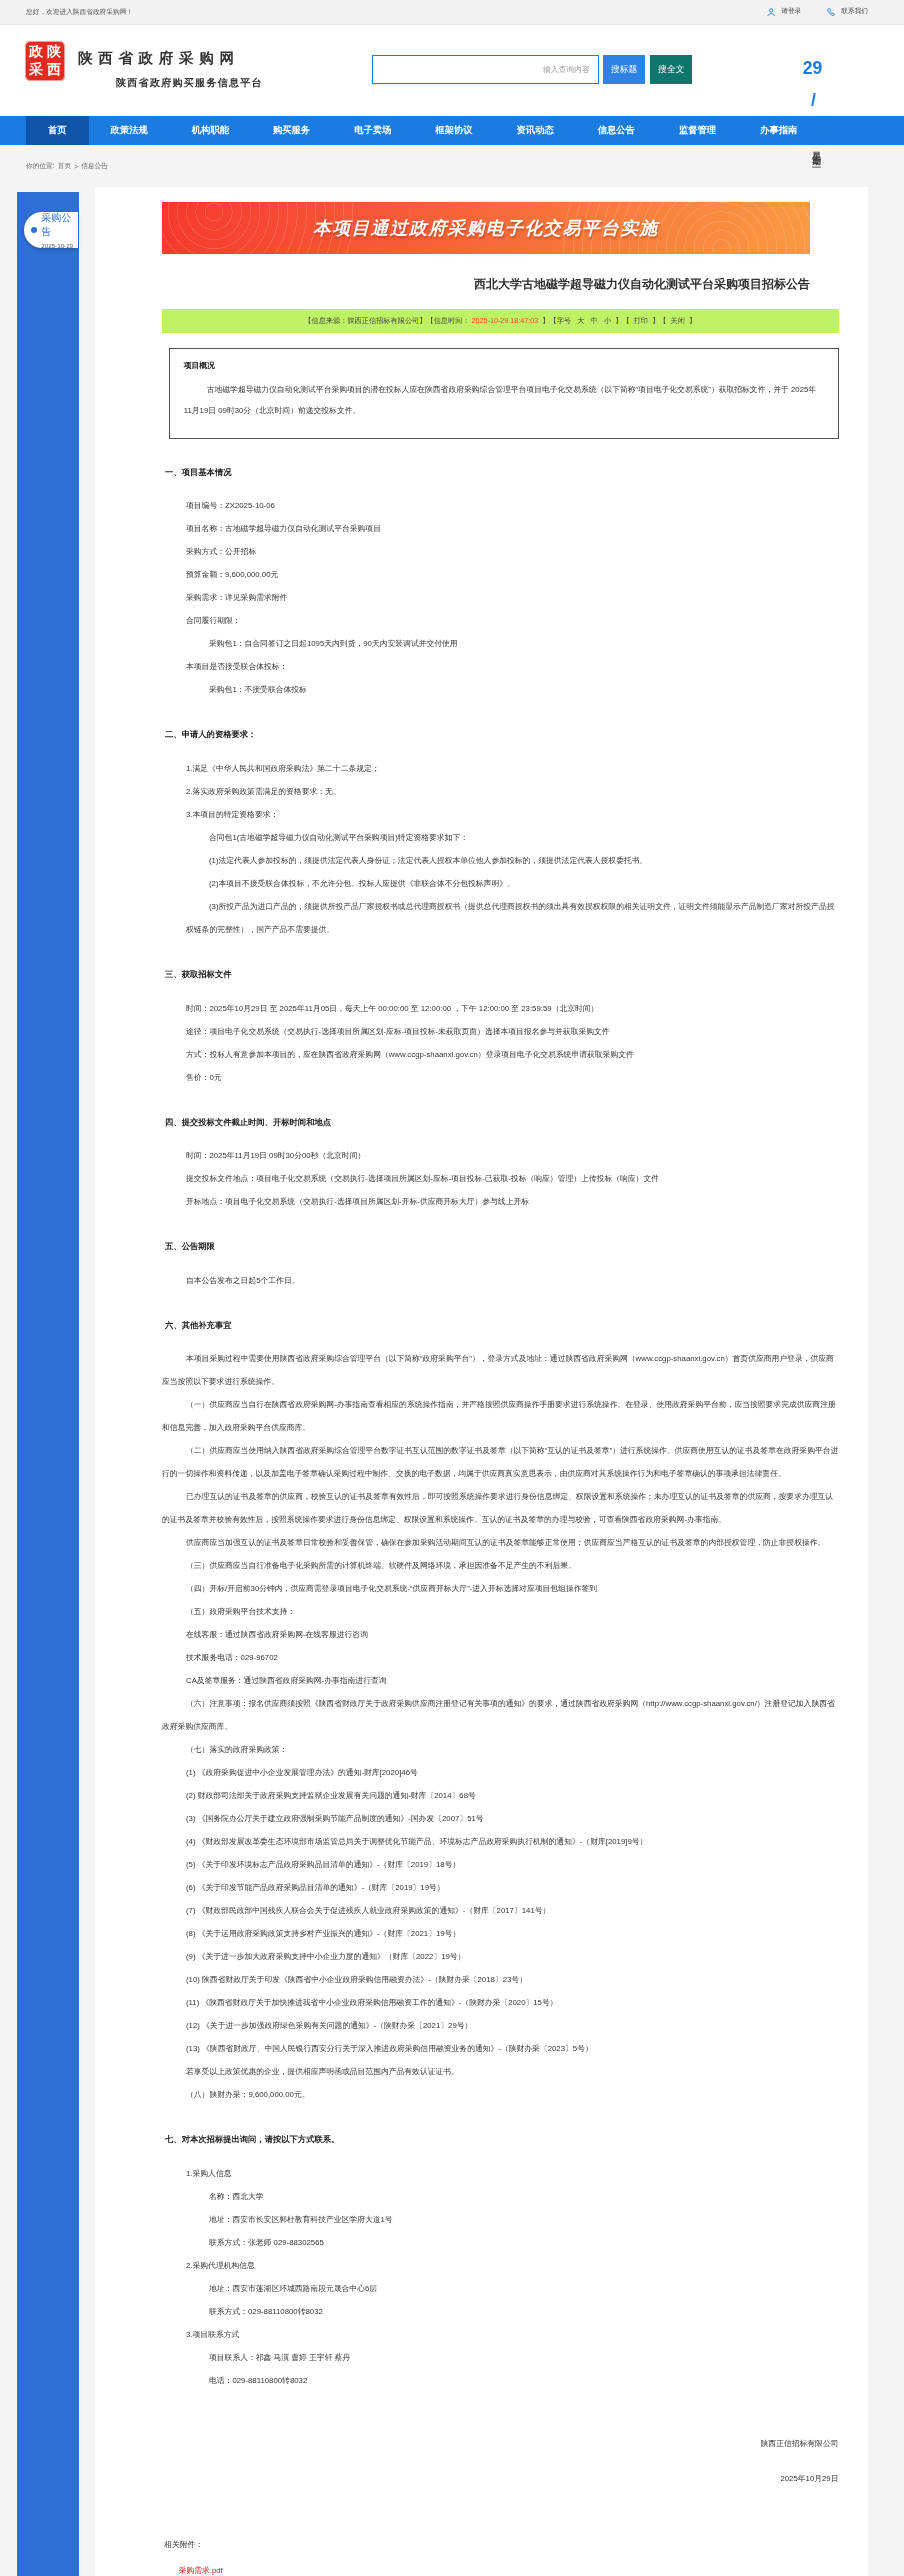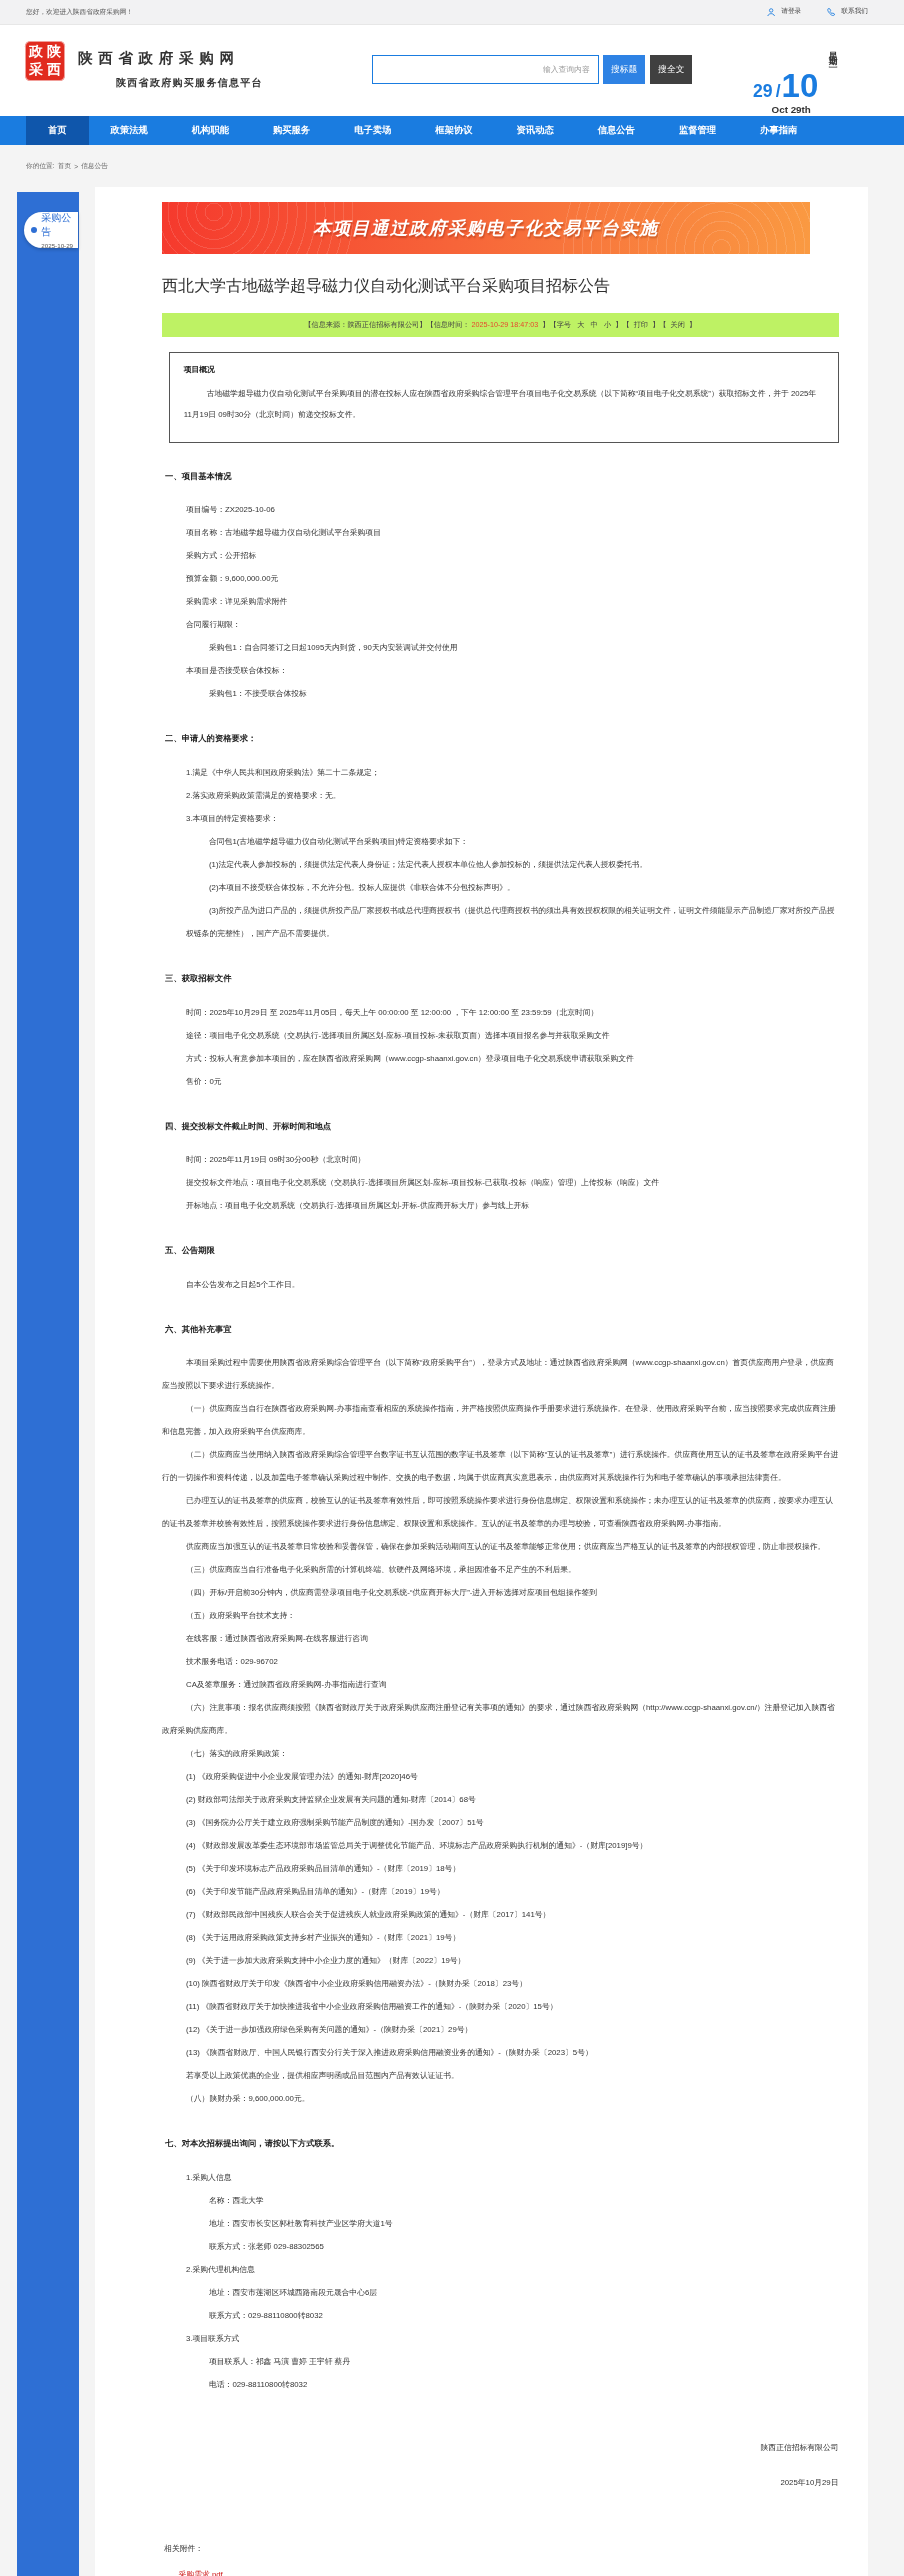--- a/index.html
+++ b/index.html
@@ -13,23 +13,23 @@
   .header{height:91px;background:#fff;position:relative;}
   .logo{position:absolute;left:25px;top:15.5px;width:40px;height:40px;background:#e12b1f;border-radius:5.2px;display:grid;grid-template-columns:1fr 1fr;grid-template-rows:1fr 1fr;place-items:center;color:#fff;font-weight:bold;font-size:14px;box-sizing:border-box;padding:2.1px;box-shadow:inset 0 0 0 1px rgba(255,255,255,.55);}
   .titles{position:absolute;left:78px;top:24px;}
   .site-title{font-size:14.5px;font-weight:bold;color:#333;letter-spacing:5.7px;}
   .site-subtitle{margin-top:8px;font-size:10px;font-weight:bold;color:#333;letter-spacing:1.3px;padding-left:38px;}
   .search{position:absolute;left:372px;top:30px;display:flex;}
   .search input{width:227px;height:29px;border:1px solid #1a7ce0;box-sizing:border-box;padding:0 8.3px;font-size:7.8px;color:#333;outline:none;font-family:inherit;text-align:right;}
   .search input::placeholder{color:#9a9a9a;}
   .btn-title,.btn-full{width:42px;height:29px;border:none;color:#fff;font-size:8.8px;cursor:pointer;font-family:inherit;}
   .btn-title{background:#2e82e4;margin-left:4.1px;}
-  .btn-full{background:#404040;margin-left:5.2px;}
+  .btn-full{background:#0f766e;margin-left:5.2px;}
   .dateblock{position:absolute;left:753px;top:18.6px;width:119px;}
-  .date-row{display:flex;align-items:flex-end;}
+  .date-row{display:flex;align-items:center;flex-direction:column;}
   .d-day{font-size:17.6px;font-weight:bold;color:#1a7ce0;margin-top:14.5px;}
   .d-sep{font-size:17.6px;font-weight:bold;color:#1a7ce0;margin:11.4px 1px 0 3.1px;}
   .d-month{font-size:33px;font-weight:bold;color:#1a7ce0;line-height:1;}
   .d-week{writing-mode:vertical-rl;font-size:8.8px;font-weight:bold;color:#333;letter-spacing:4.7px;margin-left:9.3px;height:58px;}
   .d-en{font-size:9.8px;font-weight:bold;color:#333;margin:2.1px 0 0 18.6px;}
   
   .nav{height:29px;background:#1a7ce0;display:flex;padding-left:26px;}
   .nav-item{display:block;line-height:29px;padding:0 22px;color:#fff;font-size:9.3px;font-weight:bold;text-decoration:none;cursor:pointer;white-space:nowrap;}
   .nav-item.active{background:#0f56ab;}
   
@@ -41,21 +41,21 @@
   .side-tag{position:absolute;left:7.8px;top:19.7px;width:54px;height:36px;background:#fff;border-radius:18px 0 0 18px;display:flex;align-items:center;padding-left:6.7px;box-sizing:border-box;box-shadow:0 1.6px 3.6px rgba(0,0,0,.22);cursor:pointer;}
   .dot{width:6.2px;height:6.2px;border-radius:50%;background:#2e6fd4;margin-right:4.1px;flex:none;}
   .tag-label{font-size:10px;color:#2e6fd4;}
   .tag-date{font-size:6.2px;color:#555;margin-top:2.6px;}
   .panel{width:773px;background:#fff;padding:14.5px 29.5px 36px 67px;box-sizing:border-box;}
   
   .banner{height:52px;margin-right:28.5px;background:linear-gradient(95deg,#f5392d 0%,#f76439 45%,#fa9a42 100%);display:flex;align-items:center;justify-content:center;position:relative;overflow:hidden;}
   .banner::before{content:"";position:absolute;left:-93px;top:-135px;width:290px;height:290px;border-radius:50%;background:repeating-radial-gradient(circle,transparent 0 8.3px,rgba(255,255,255,.13) 8.3px 9.3px);}
   .banner::after{content:"";position:absolute;right:-72px;bottom:-155px;width:321px;height:321px;border-radius:50%;background:repeating-radial-gradient(circle,transparent 0 8.3px,rgba(255,255,255,.13) 8.3px 9.3px);}
   .banner span{font-size:17.6px;font-weight:bold;font-style:italic;color:#fff;letter-spacing:1.6px;text-shadow:1px 1.6px 1.6px rgba(120,30,0,.35);position:relative;z-index:1;}
-  .doc-title{font-size:16px;font-weight:normal;color:#2f2f2f;text-align:left;margin:22px 28.5px 0 0;}
+  .doc-title{font-size:12px;font-weight:bold;color:#2f2f2f;text-align:right;margin:22px 28.5px 0 0;}
   .infobar{margin-top:16.6px;height:24px;background:#bef264;text-align:center;line-height:24px;font-size:7.2px;color:#444;}
   .seg{white-space:pre;}
   .red{color:#e6492d;}
   .sz,.op{cursor:pointer;margin:0 2.1px;}
   
   .ovbox{border:0.5px solid #555;margin:14.5px 0 0 7.2px;padding:11.4px 13.5px 16.6px;}
   .ov-h{font-size:7.8px;font-weight:bold;color:#222;}
   .ov-p{margin:8.3px 0 0;font-size:7.8px;color:#333;line-height:21px;text-indent:23px;}
   
   #article{font-size:7.8px;color:#333;}

